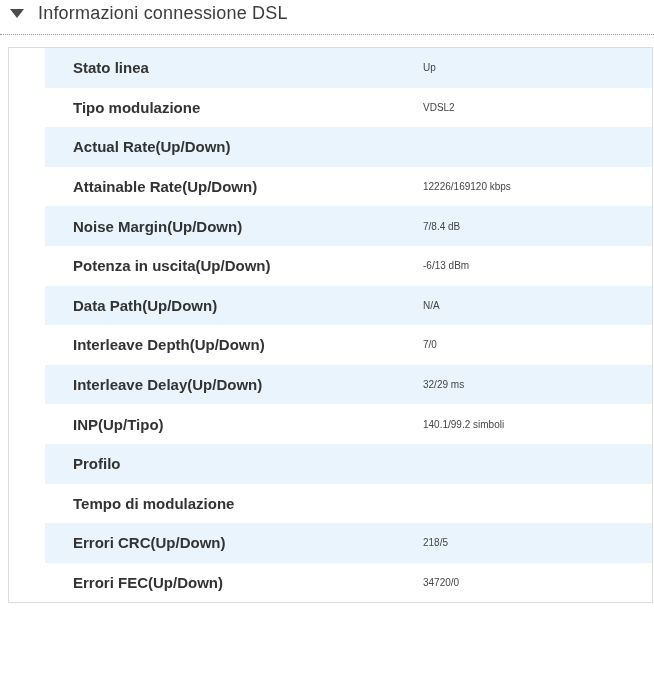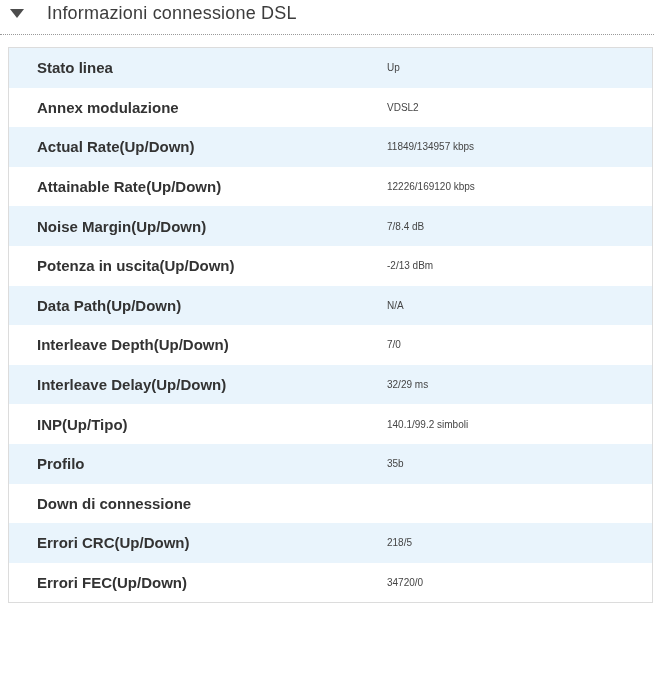--- a/index.html
+++ b/index.html
@@ -22,33 +22,34 @@
   .tri {
     width: 0;
     height: 0;
     border-left: 7px solid transparent;
     border-right: 7px solid transparent;
     border-top: 9px solid #4c4c4c;
     margin-right: 12px;
     flex: 0 0 auto;
   }
   .section-title {
-    margin: 11px;
+    margin: 2px;
     font-size: 18px;
     font-weight: 400;
     color: #3c3c3c;
     letter-spacing: 0.2px;
     white-space: nowrap;
   }
   .panel {
     margin: 12px 0 0 8px;
     width: 645px;
     border: 1px solid #dcdcdc;
     box-sizing: border-box;
     background: #ffffff;
+    padding-left: 36px;
   }
   .row {
     height: 39.6px;
     display: flex;
     align-items: center;
   }
   .row:nth-child(odd) {
     background: #e9f4fc;
   }
   .row .label {
@@ -76,43 +77,42 @@
     <span class="tri"></span>
     <h1 class="section-title">Informazioni connessione DSL</h1>
   </div>
   <div class="panel">
   <div class="row">
     <span class="label">Stato linea</span>
     <span class="value">Up</span>
   </div>
 
   <div class="row">
-    <span class="label">Annex modulazione</span>
+    <span class="label">Tipo modulazione</span>
     <span class="value">VDSL2</span>
   </div>
 
   <div class="row">
     <span class="label">Actual Rate(Up/Down)</span>
-    <span class="value">11849/134957 kbps</span>
   </div>
 
   <div class="row">
     <span class="label">Attainable Rate(Up/Down)</span>
     <span class="value">12226/169120 kbps</span>
   </div>
 
   <div class="row">
     <span class="label">Noise Margin(Up/Down)</span>
     <span class="value">7/8.4 dB</span>
   </div>
 
 
   <div class="row">
     <span class="label">Potenza in uscita(Up/Down)</span>
-    <span class="value">-2/13 dBm</span>
+    <span class="value">-6/13 dBm</span>
   </div>
 
   <div class="row">
     <span class="label">Data Path(Up/Down)</span>
     <span class="value">N/A</span>
   </div>
 
   <div class="row">
     <span class="label">Interleave Depth(Up/Down)</span>
     <span class="value">7/0</span>
@@ -123,25 +123,24 @@
     <span class="value">32/29 ms</span>
   </div>
 
   <div class="row">
     <span class="label">INP(Up/Tipo)</span>
     <span class="value">140.1/99.2 simboli</span>
   </div>
 
   <div class="row">
     <span class="label">Profilo</span>
-    <span class="value">35b</span>
   </div>
 
   <div class="row">
-    <span class="label">Down di connessione</span>
+    <span class="label">Tempo di modulazione</span>
   </div>
 
 
   <div class="row">
     <span class="label">Errori CRC(Up/Down)</span>
     <span class="value">218/5</span>
   </div>
 
   <div class="row">
     <span class="label">Errori FEC(Up/Down)</span>

